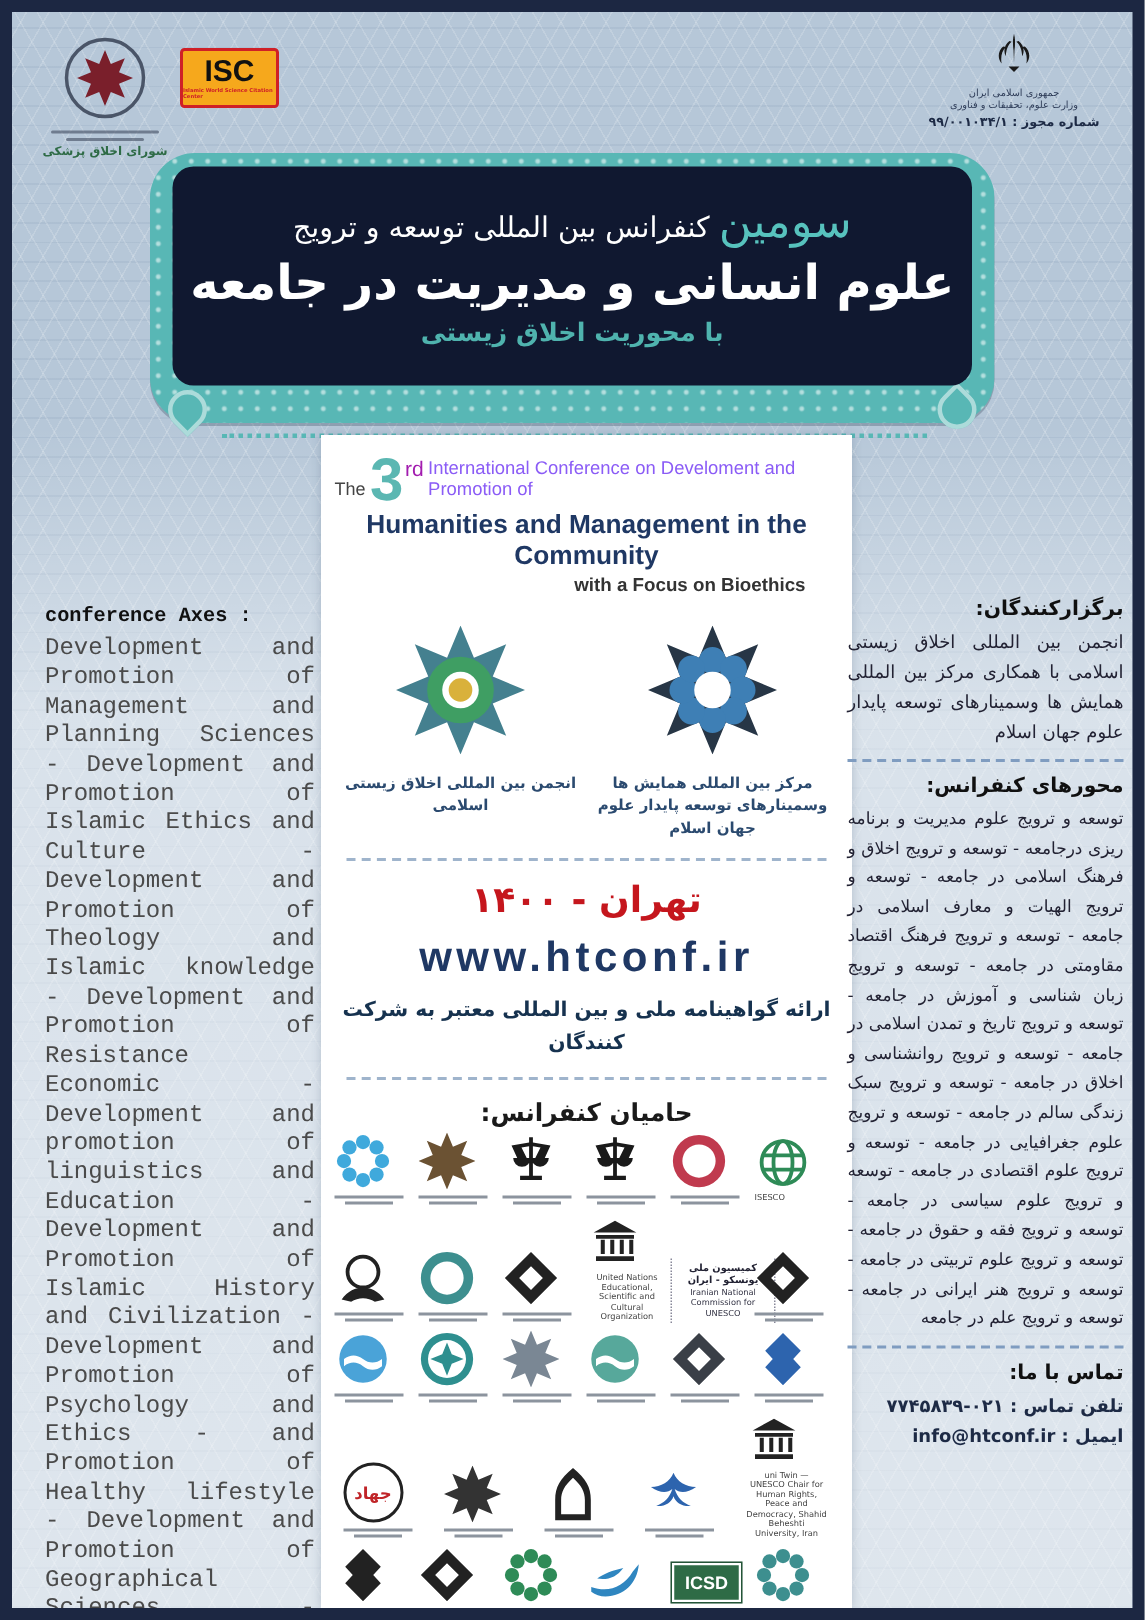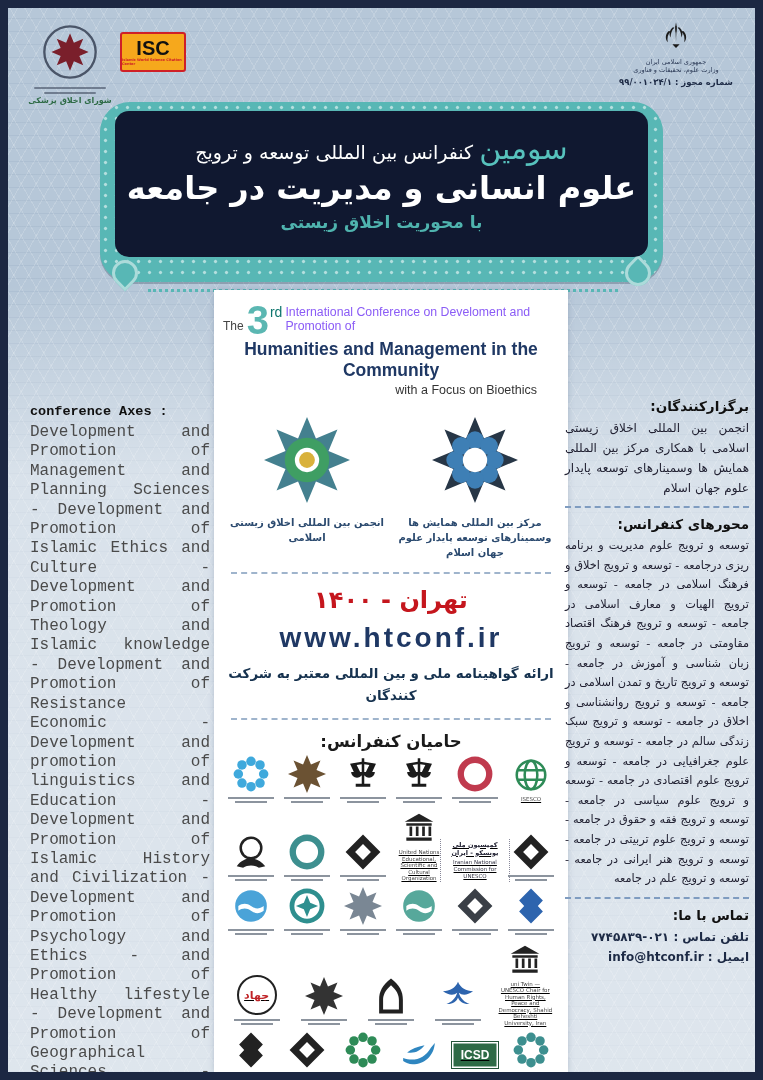--- a/index.html
+++ b/index.html
@@ -42,36 +42,36 @@
   .bn1 .accent{font-size:30px;color:#57c2bd;}
   .bn2{font-size:32px;color:#fff;font-weight:bold;line-height:42px;}
   .bn3{font-size:17px;color:#4fb3ae;font-weight:bold;line-height:26px;}
   
   .center-col{left:206px;top:282px;width:354px;bottom:0;background:#fff;box-shadow:0 0 6px rgba(60,80,110,.25);
     padding:0 9px;box-sizing:border-box;}
   .et{margin-top:14px;color:#333;font-family:"Liberation Sans",sans-serif;}
   .et-row1{display:flex;align-items:flex-end;justify-content:center;gap:3px;}
   .et-the{font-size:12px;padding-bottom:3px;color:#444;}
   .et-num{font-size:40px;line-height:32px;font-weight:bold;color:#5bb7b2;}
-  .et-ord{font-size:14px;color:#0f766e;position:relative;top:-16px;margin-left:-2px;}
+  .et-ord{font-size:14px;color:#a21caf;position:relative;top:-16px;margin-left:-2px;}
   .et-l1{font-size:12.3px;padding-bottom:3px;color:#8b5cf6;}
   .et-l2{font-size:17.5px;font-weight:bold;color:#1f3864;text-align:center;margin-top:3px;}
-  .et-l3{font-size:12.5px;color:#333;text-align:right;padding-right:22px;margin-top:2px;}
+  .et-l3{font-size:12.5px;color:#333;text-align:right;padding-right:22px;margin-top:2px;font-weight:bold;}
   .org-logos{display:flex;justify-content:space-around;align-items:flex-start;margin-top:20px;}
   .org-item{width:48%;text-align:center;}
   .org-item svg{width:86px;height:86px;}
   .org-cap{font-size:10px;line-height:15px;color:#2b4a6f;font-weight:bold;margin-top:8px;}
   .divider{border-top:2px dashed #9fb4cc;margin:12px 8px;}
   .city-year{text-align:center;font-size:24px;font-weight:bold;color:#c5161d;margin-top:12px;}
   .website{text-align:center;font-size:28px;font-weight:bold;color:#1f3864;letter-spacing:3px;
     font-family:"Liberation Sans",sans-serif;margin-top:8px;}
   .certificate{text-align:center;font-size:13.5px;font-weight:bold;color:#16324f;line-height:22px;margin-top:8px;}
   .sp-heading{text-align:center;font-size:16.5px;font-weight:bold;color:#1a1a1a;margin:6px 0 4px;}
   .sp-row{display:flex;justify-content:space-around;align-items:flex-end;margin-bottom:5px;}
-  .sp-cell{display:flex;flex-direction:column;align-items:center;width:56px;text-decoration:underline;}
+  .sp-cell{display:flex;flex-direction:column;align-items:flex-start;width:56px;}
   .sp-ico{width:38px;height:38px;}
   .sp-cap{font-size:5.5px;line-height:6.5px;color:#444;text-align:center;margin-top:2px;min-height:8px;max-width:54px;}
   .squiggle{width:46px;height:8px;margin-top:3px;background-image:linear-gradient(#8c949e,#8c949e),linear-gradient(#8c949e,#8c949e);
     background-size:100% 2px,70% 2px;background-position:50% 1px,50% 5px;background-repeat:no-repeat;}
   .sp-badge{display:flex;align-items:center;justify-content:center;font-weight:900;}
   .sp-badge.rect{width:46px;height:26px;font-size:12px;font-family:"Liberation Sans",sans-serif;
     box-shadow:inset 0 0 0 1.5px #fff;border:1.5px solid rgba(0,0,0,.2);}
   .sp-badge.round{width:36px;height:36px;border-radius:50%;font-size:11px;background:#fff;border:2.5px solid #222;}
   .sp-text2 .fa{font-size:6.5px;font-weight:bold;color:#223;line-height:8px;}
   .sp-text2 .en{font-size:5.5px;color:#334;line-height:7px;margin-top:2px;}

